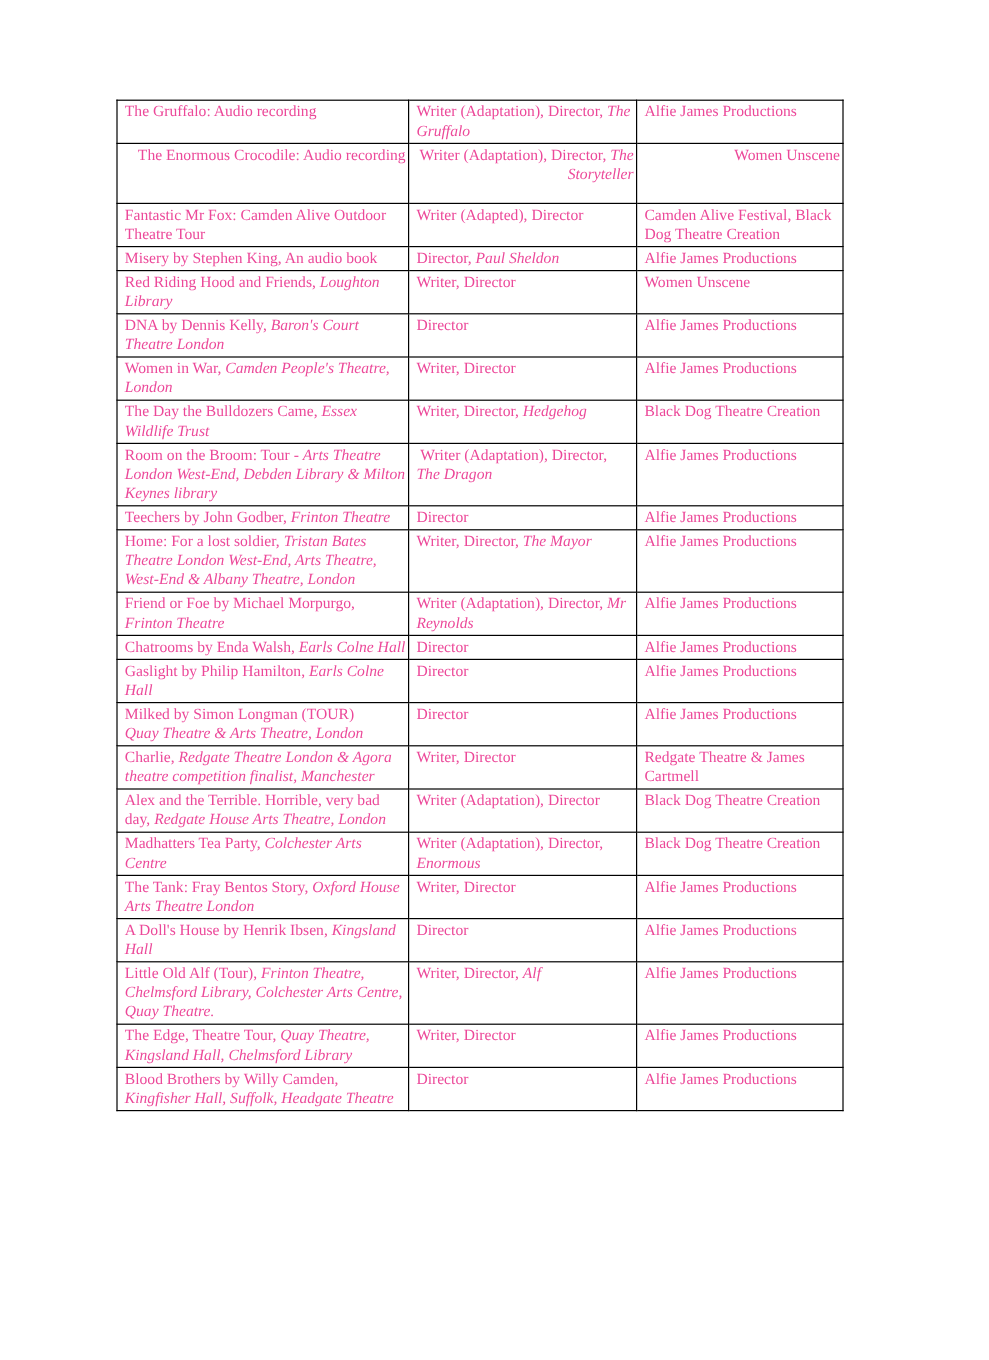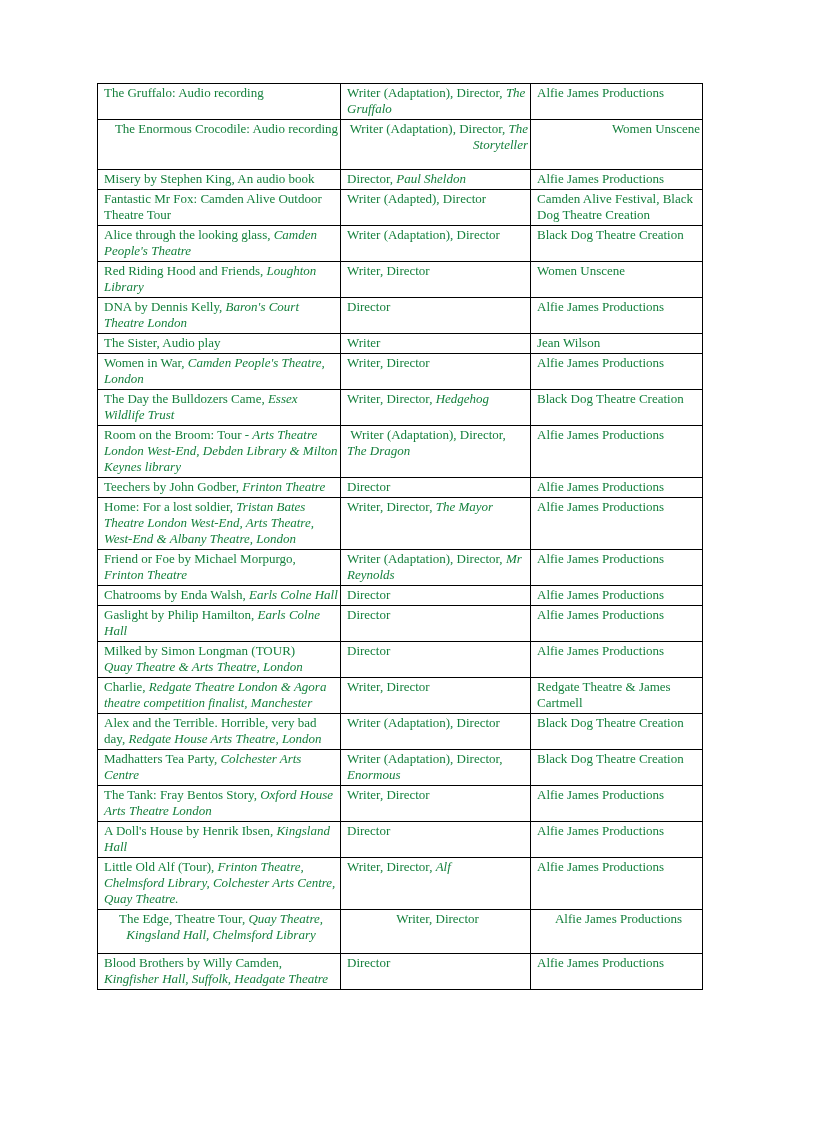--- a/index.html
+++ b/index.html
@@ -7,21 +7,21 @@
     padding: 0;
     background: #ffffff;
   }
   .page {
     position: relative;
     width: 824px;
     height: 1133px;
     background: #ffffff;
     overflow: hidden;
     font-family: "Liberation Serif", "DejaVu Serif", serif;
-    color: #15803d;
+    color: #ec4899;
   }
   table.credits {
     position: absolute;
     left: 97px;
     top: 83px;
     width: 605px;
     border-collapse: collapse;
     table-layout: fixed;
   }
   table.credits col.c-production { width: 243px; }
@@ -56,48 +56,38 @@
           <td><span>The Gruffalo: Audio recording</span></td>
           <td><span>Writer (Adaptation), Director, </span><span class="it">The Gruffalo</span></td>
           <td><span>Alfie James Productions</span></td>
         </tr>
         <tr>
           <td><span>The Enormous Crocodile: Audio recording</span></td>
           <td><span>Writer (Adaptation), Director, </span><span class="it">The Storyteller</span></td>
           <td><span>Women Unscene</span></td>
         </tr>
         <tr>
-          <td><span>Misery by Stephen King, An audio book</span></td>
-          <td><span>Director, </span><span class="it">Paul Sheldon</span></td>
-          <td><span>Alfie James Productions</span></td>
-        </tr>
-        <tr>
           <td><span>Fantastic Mr Fox: Camden Alive Outdoor Theatre Tour</span></td>
           <td><span>Writer (Adapted), Director</span></td>
           <td><span>Camden Alive Festival, Black Dog Theatre Creation</span></td>
         </tr>
         <tr>
-          <td><span>Alice through the looking glass, </span><span class="it">Camden People's Theatre</span></td>
-          <td><span>Writer (Adaptation), Director</span></td>
-          <td><span>Black Dog Theatre Creation</span></td>
+          <td><span>Misery by Stephen King, An audio book</span></td>
+          <td><span>Director, </span><span class="it">Paul Sheldon</span></td>
+          <td><span>Alfie James Productions</span></td>
         </tr>
         <tr>
           <td><span>Red Riding Hood and Friends, </span><span class="it">Loughton Library</span></td>
           <td><span>Writer, Director</span></td>
           <td><span>Women Unscene</span></td>
         </tr>
         <tr>
           <td><span>DNA by Dennis Kelly, </span><span class="it">Baron's Court Theatre London</span></td>
           <td><span>Director</span></td>
           <td><span>Alfie James Productions</span></td>
-        </tr>
-        <tr>
-          <td><span>The Sister, Audio play</span></td>
-          <td><span>Writer</span></td>
-          <td><span>Jean Wilson</span></td>
         </tr>
         <tr>
           <td><span>Women in War, </span><span class="it">Camden People's Theatre, London</span></td>
           <td><span>Writer, Director</span></td>
           <td><span>Alfie James Productions</span></td>
         </tr>
         <tr>
           <td><span>The Day the Bulldozers Came, </span><span class="it">Essex Wildlife Trust</span></td>
           <td><span>Writer, Director, </span><span class="it">Hedgehog</span></td>
           <td><span>Black Dog Theatre Creation</span></td>

